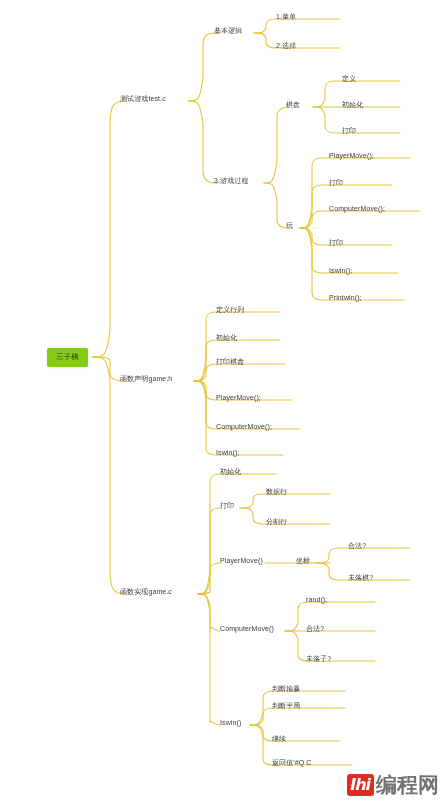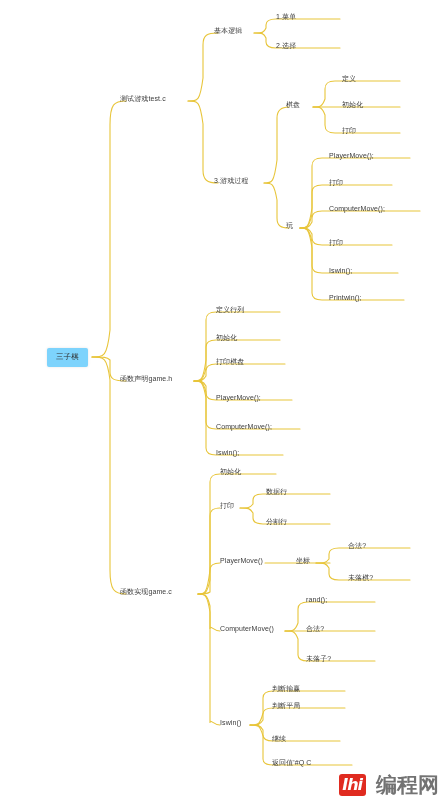--- a/index.html
+++ b/index.html
@@ -16,32 +16,32 @@
     font-size:7px;
     color:#3b3b3b;
     white-space:nowrap;
     line-height:10px;
     padding:2px 4px 3px 4px;
     letter-spacing:0.1px;
   }
   .node.root{
     font-size:7.5px;
     color:#2e2e2e;
-    background:#7dd3fc;
+    background:#84cc16;
     box-shadow:0 0 3px rgba(0,0,0,0.10);
     border-radius:2px;
     padding:4px 9px 5px 9px;
   }
   .node.lvl1{font-size:7px;}
   .node.lvl2{font-size:7px;}
   .node.lvl3{font-size:7px;}
   .node.lvl4{font-size:7px;}
   .watermark{
     position:absolute;right:4px;bottom:4px;
-    display:flex;align-items:center;gap:10px;
+    display:flex;align-items:center;gap:2px;
   }
   .wm-mark{
     display:inline-block;
     background:#e02b20;
     color:#ffffff;
     font-size:16px;
     font-weight:bold;
     font-style:italic;
     line-height:20px;
     padding:1px 4px 1px 3px;

